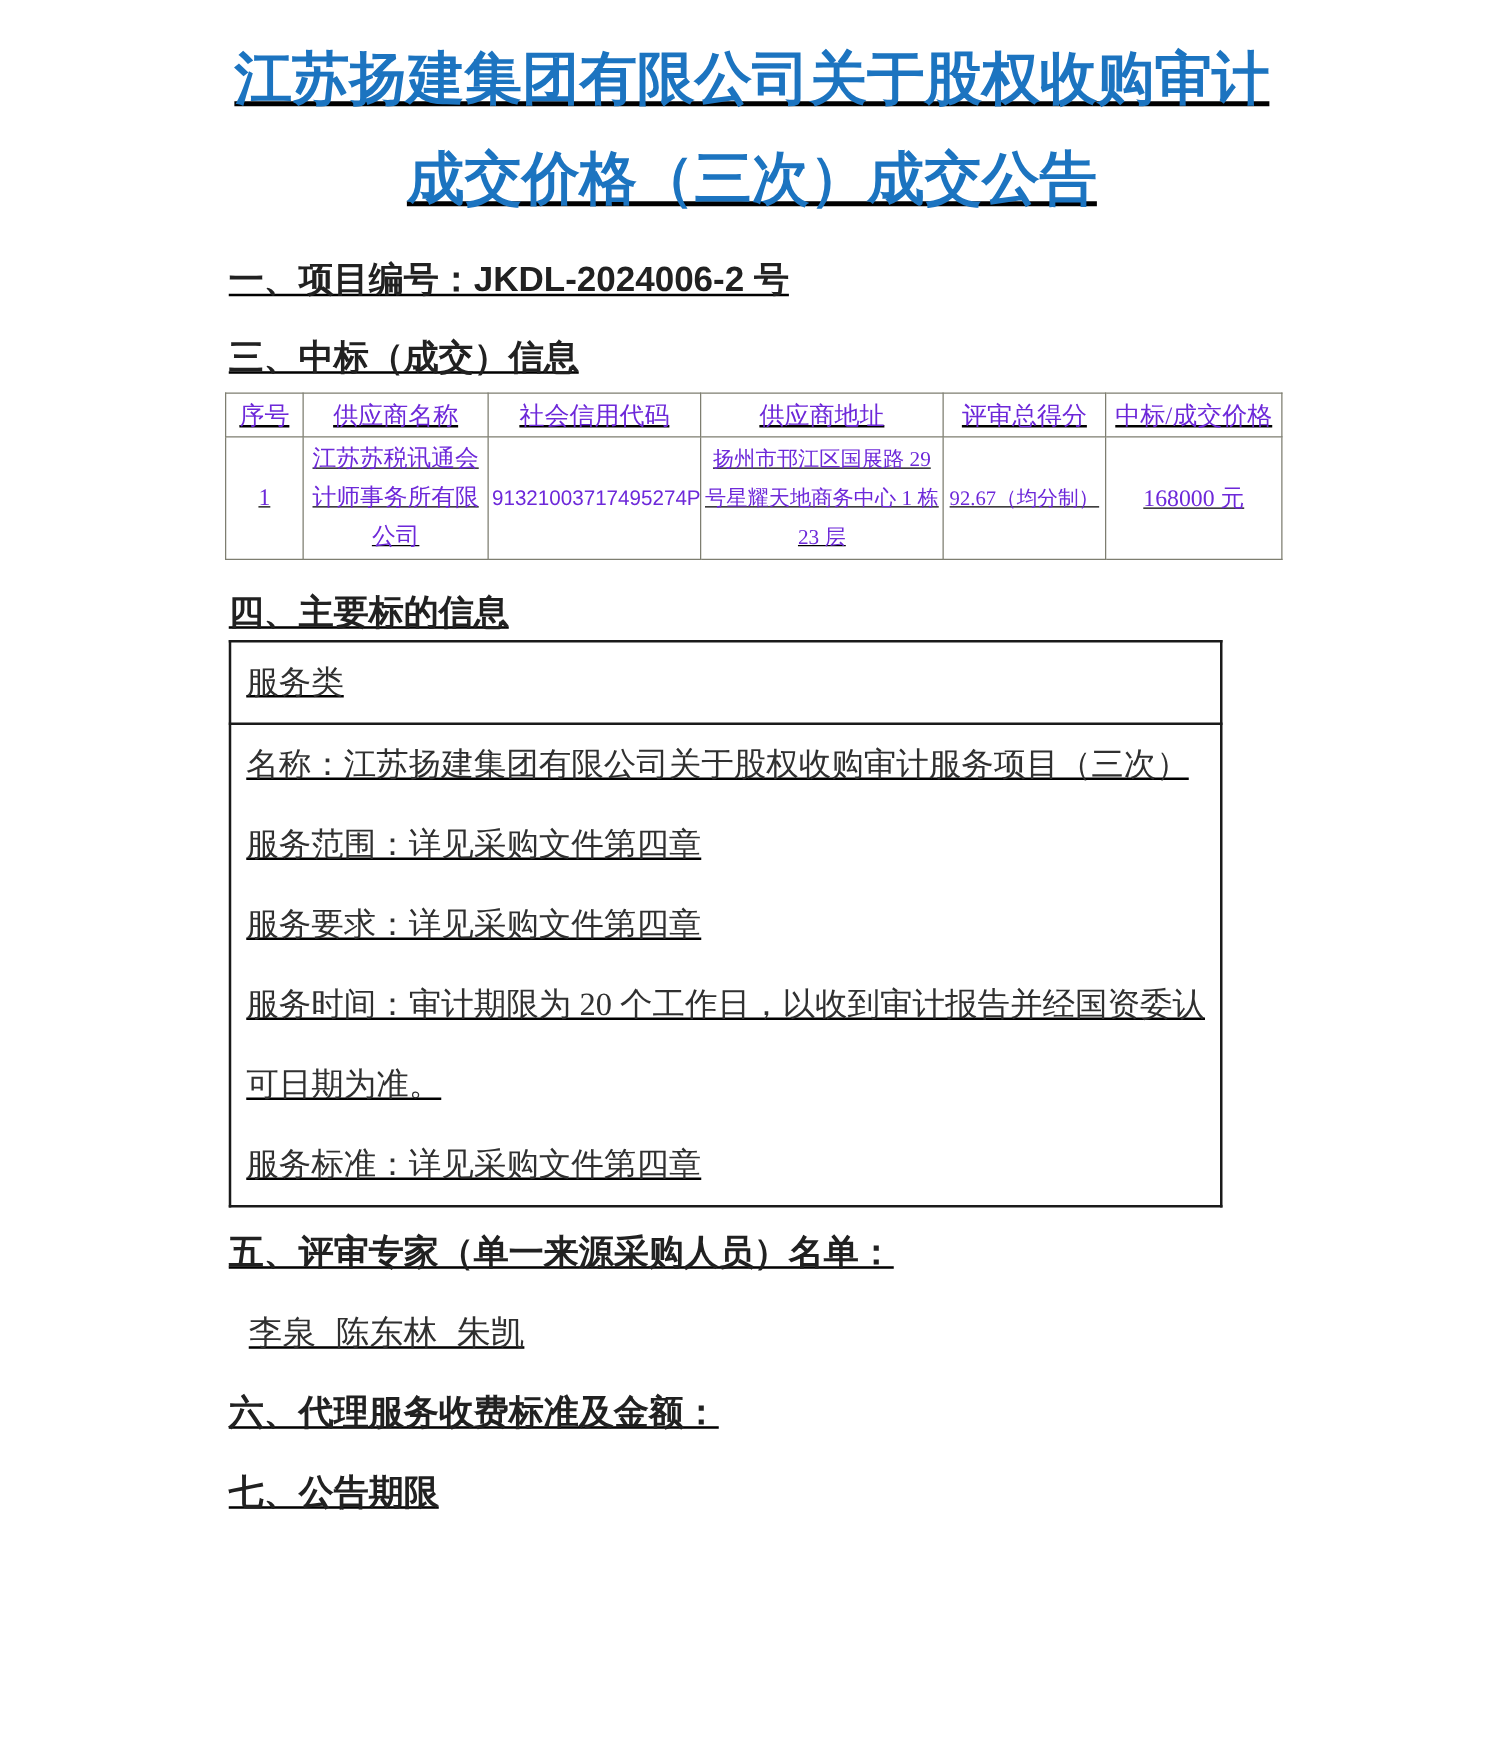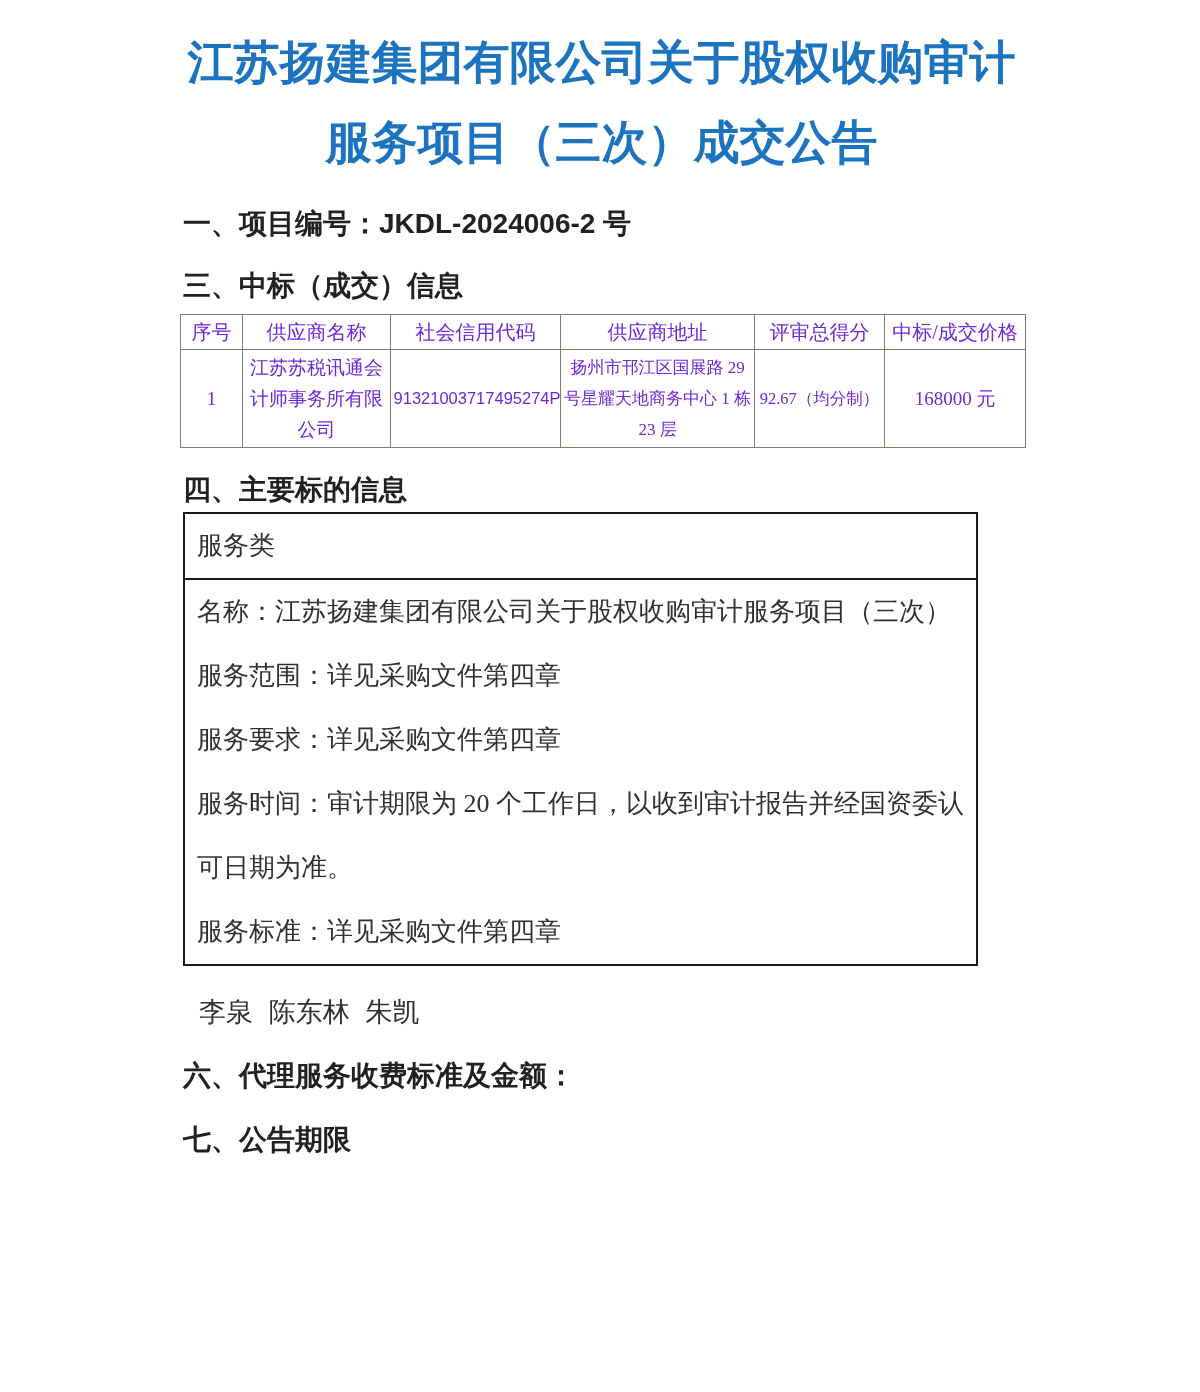--- a/index.html
+++ b/index.html
@@ -9,20 +9,21 @@
     width: 1200px;
     height: 1392px;
     overflow: hidden;
   }
   .page {
     box-sizing: border-box;
     width: 1200px;
     height: 1392px;
     padding: 22px 180px 0 183px;
     background: #ffffff;
+    text-decoration: underline;
   }
   
   .doc-title {
     margin: 0;
     text-align: center;
     color: #1C74C0;
     font-family: "Liberation Sans", sans-serif;
     font-weight: 700;
     font-size: 46px;
     line-height: 80px;
@@ -115,21 +116,21 @@
     white-space: nowrap;
   }
 </style>
 </head>
 <body>
 
 <div class="page">
 
   <h1 class="doc-title">
     <div>江苏扬建集团有限公司关于股权收购审计</div>
-    <div>服务项目（三次）成交公告</div>
+    <div>成交价格（三次）成交公告</div>
   </h1>
 
   <h2 class="sec sec-1">一、项目编号：JKDL-2024006-2 号</h2>
 
 
   <h2 class="sec sec-3">三、中标（成交）信息</h2>
 
   <table class="award-table">
     <colgroup>
       <col style="width:62px">
@@ -174,19 +175,20 @@
           <p>服务范围：详见采购文件第四章</p>
           <p>服务要求：详见采购文件第四章</p>
           <p>服务时间：审计期限为 20 个工作日，以收到审计报告并经国资委认</p>
           <p>可日期为准。</p>
           <p>服务标准：详见采购文件第四章</p>
         </td>
       </tr>
     </tbody>
   </table>
 
+  <h2 class="sec sec-5">五、评审专家（单一来源采购人员）名单：</h2>
   <p class="body-text names">李泉 陈东林 朱凯</p>
 
   <h2 class="sec sec-6">六、代理服务收费标准及金额：</h2>
 
   <h2 class="sec sec-7">七、公告期限</h2>
 
 </div>
 
 </body></html>

